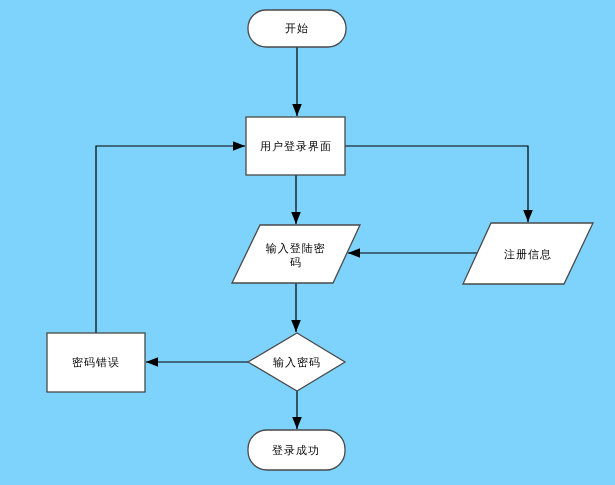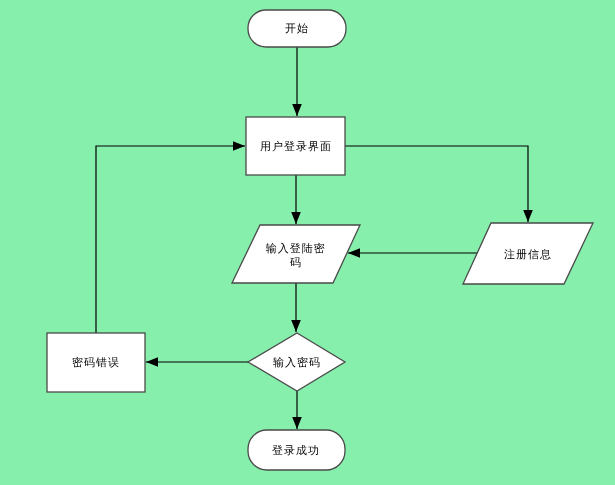--- a/index.html
+++ b/index.html
@@ -4,21 +4,21 @@
 <style>
   html, body {
     margin: 0;
     padding: 0;
     background: #ffffff;
   }
   .canvas {
     position: relative;
     width: 615px;
     height: 485px;
-    background: #86efac;
+    background: #7dd3fc;
     font-family: "DejaVu Sans", "Liberation Sans", sans-serif;
     overflow: hidden;
   }
   svg { display: block; }
   .node-shape {
     fill: #ffffff;
     stroke-width: 1.3px;
   }
   .edge {
     fill: none;

